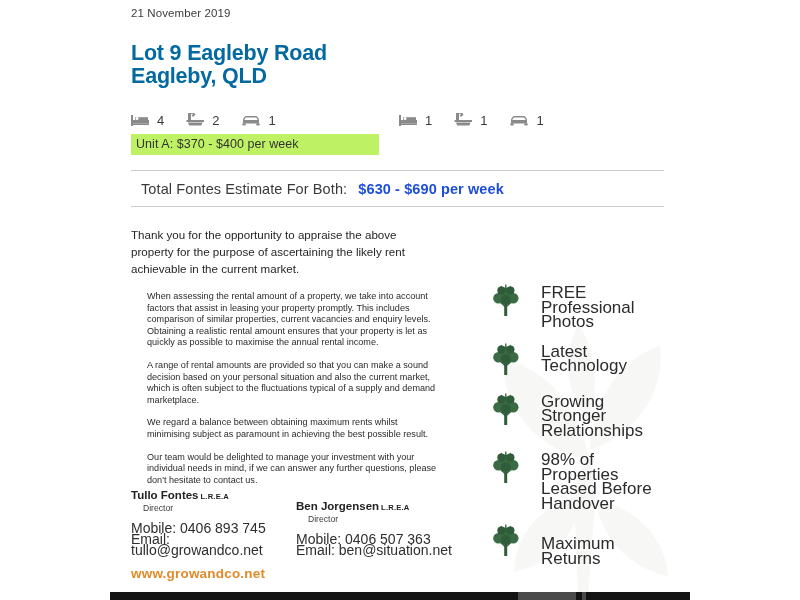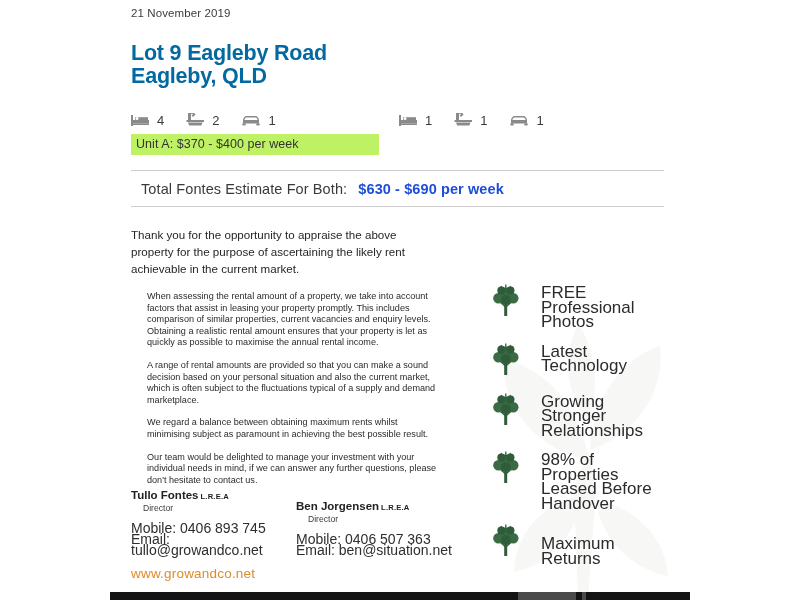--- a/index.html
+++ b/index.html
@@ -148,21 +148,21 @@
   .sig-contact {
     margin-top: 10px;
     font-size: 14px;
     line-height: 11px;
     color: #2e2e2e;
   }
   .site {
     position: absolute;
     left: 131px; top: 566px;
     font-size: 13.5px;
-    font-weight: normal;
+    font-weight: bold;
     color: #e08b2a;
     letter-spacing: .2px;
   }
 
   
   .features {
     position: absolute;
     left: 489px; top: 283px;
     width: 175px;
   }

